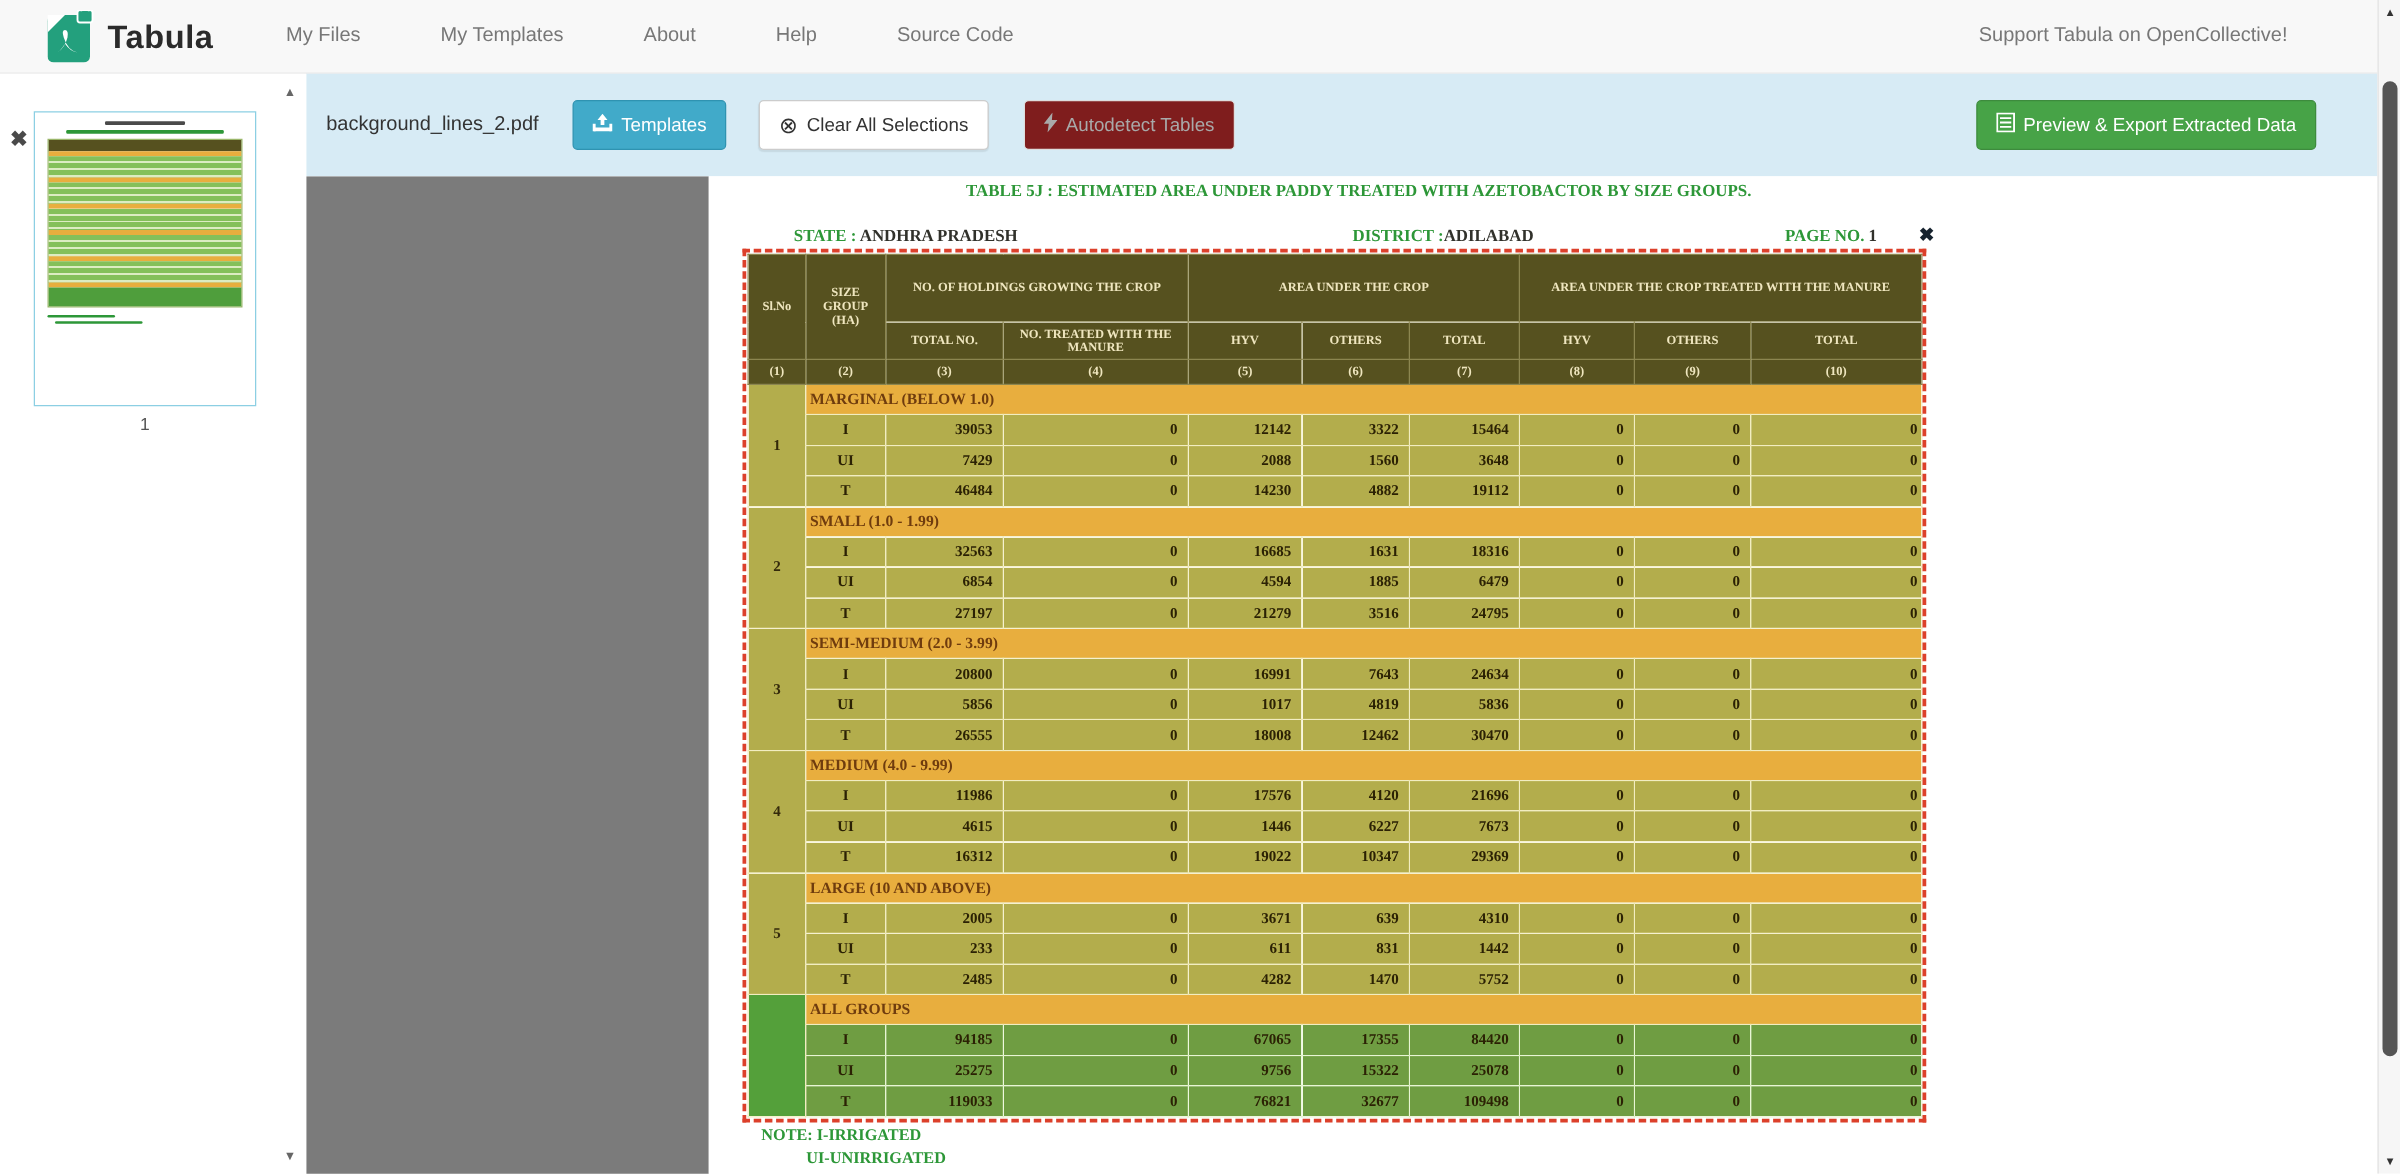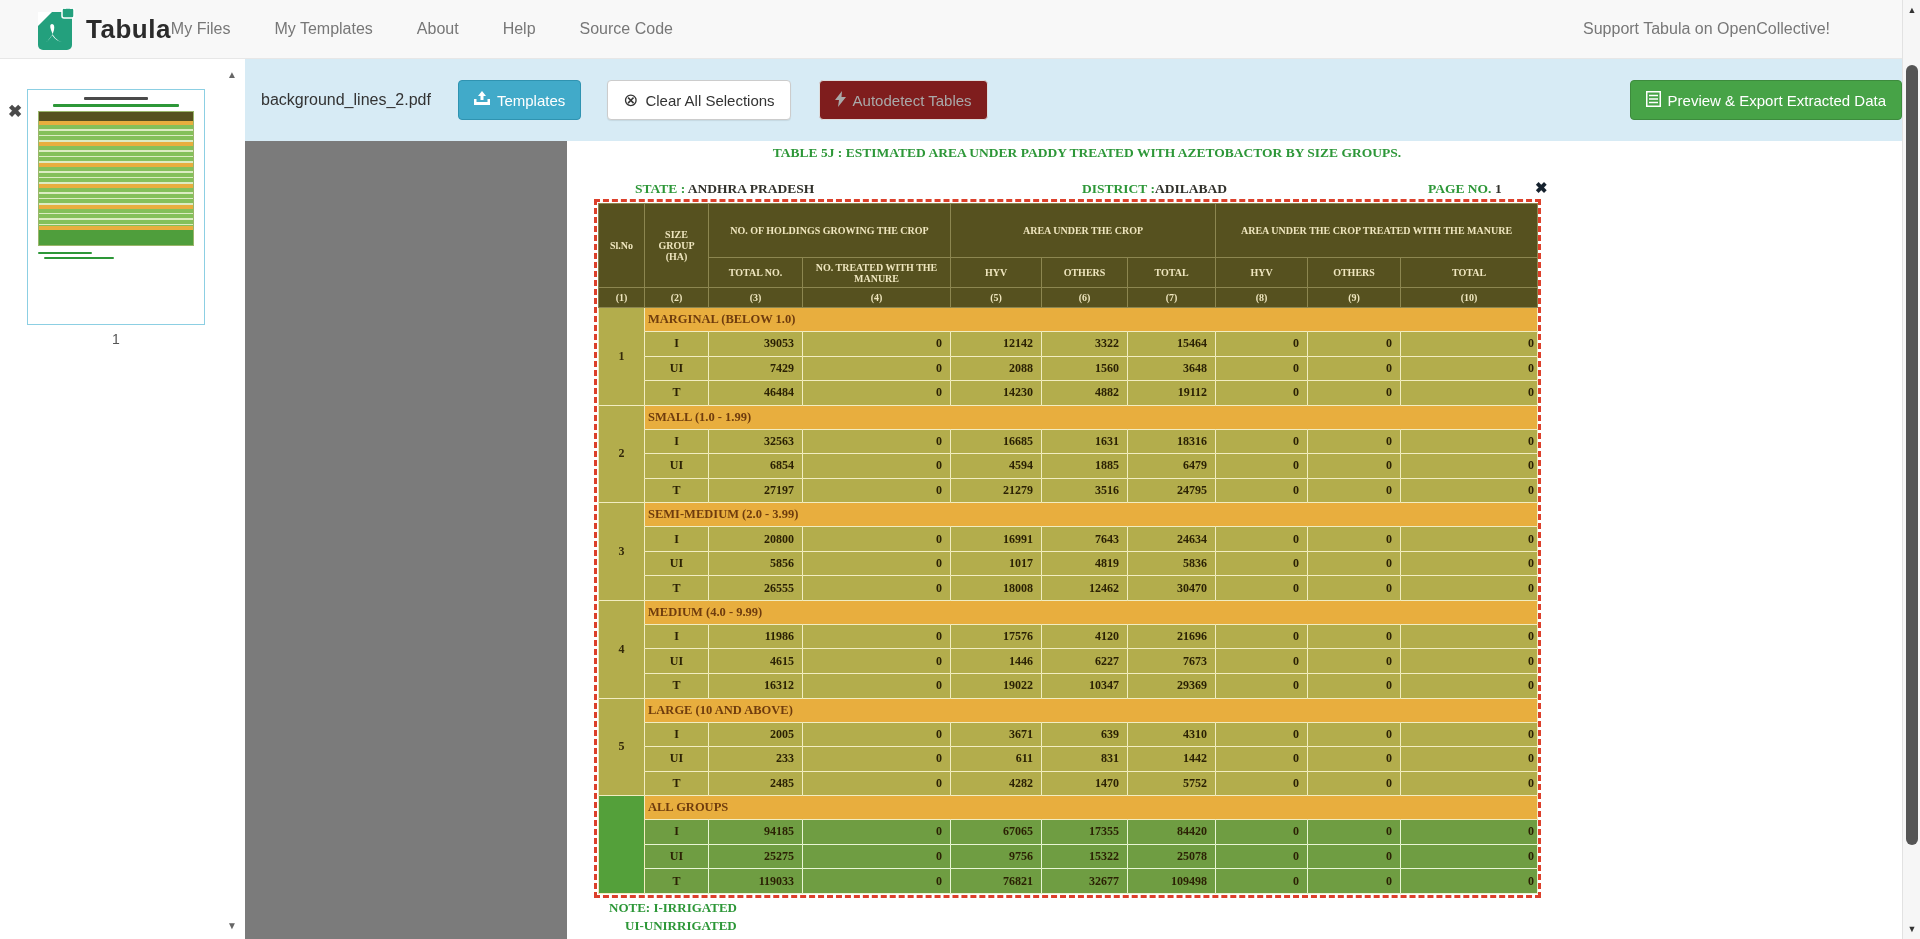--- a/index.html
+++ b/index.html
@@ -10,21 +10,21 @@
   .scrollbar { position:absolute; top:0; right:0; width:18px; height:939px; background:#f6f6f6; border-left:1px solid #e2e2e2; z-index:50; }
   .sb-arrow { width:18px; height:20px; display:flex; align-items:center; justify-content:center; font-size:9px; color:#333; }
   .sb-thumb { position:absolute; left:3px; top:65px; width:12px; height:780px; background:#555; border-radius:6px; }
   .sb-down { position:absolute; bottom:0; }
 
   
   .navbar { position:absolute; top:0; left:0; width:1902px; height:59px; background:#f8f8f8; border-bottom:1px solid #e7e7e7; display:flex; align-items:center; }
   .brand { display:flex; align-items:center; margin-left:38px; }
   .brand-name { font-size:26px; font-weight:bold; color:#2b2b2b; margin-left:10px; letter-spacing:.5px; }
   .logo { width:38px; height:42px; position:relative; display:inline-block; }
-  .nav-links { display:flex; gap:44px; }
+  .nav-links { display:flex; margin-left:58px; gap:64px; }
   .nav-link { color:#777; font-size:16px; text-decoration:none; cursor:pointer; }
   .support { margin-left:auto; margin-right:72px; color:#777; font-size:16px; cursor:pointer; }
 
   
   .main { position:absolute; top:59px; left:0; width:1902px; height:880px; display:flex; }
 
   
   .sidebar { position:relative; width:245px; background:#fff; height:880px; flex:0 0 245px; }
   .thumb-remove { position:absolute; left:8px; top:42px; font-size:17px; font-weight:bold; color:#4a4a4a; cursor:pointer; z-index:5; }
   .thumb { position:absolute; left:27px; top:30px; width:178px; height:236px; background:#fff; border:1px solid #8ccfe3; cursor:pointer; padding-top:7px; }
@@ -38,21 +38,21 @@
   .side-arrow { position:absolute; right:8px; font-size:10px; color:#666; cursor:pointer; }
 
   
   .content { flex:1; display:flex; flex-direction:column; height:928px; }
   .toolbar { height:82px; background:#d7ebf5; display:flex; align-items:center; flex:0 0 82px; }
   .filename { margin-left:16px; font-size:16px; color:#333; }
   .btn { display:inline-flex; align-items:center; gap:7px; height:40px; padding:0 15px; border-radius:4px; font-size:15px; cursor:pointer; border:1px solid transparent; }
   .btn-templates { margin-left:27px; background:#41aac9; border-color:#2f93b1; color:#fff; }
   .btn-clear { margin-left:26px; background:#fff; border-color:#ccc; color:#333; box-shadow:0 1px 1px rgba(0,0,0,.08); }
   .btn-auto { margin-left:28px; background:#7f1d1d; border-color:#ddd; color:#a9a9a9; cursor:default; }
-  .btn-export { margin-left:auto; background:#47a347; border-color:#3d8b3d; color:#fff;justify-content:space-between; }
+  .btn-export { margin-left:auto; margin-right:49px; background:#47a347; border-color:#3d8b3d; color:#fff;justify-content:space-between; }
   .icon-circle-x { font-size:18px; line-height:1; }
 
   
   .viewer { flex:1; display:flex; position:relative; overflow:hidden; }
   .gray-strip { width:322px; flex:0 0 322px; background:#7b7b7b; }
   .page { flex:1; background:#fff; position:relative; font-family:"Liberation Serif", serif; }
 
   .doc-title { position:absolute; left:100px; top:4px; width:840px; text-align:center; font-size:13.5px; font-weight:bold; color:#2d9738; }
   .doc-meta { position:absolute; left:0; top:40px; width:100%; height:18px; font-size:13.5px; font-weight:bold; }
   .meta-state { position:absolute; left:68px; }
@@ -75,21 +75,21 @@
   td.slno { background:#b3ad4c; color:#33290a; font-size:12px; font-weight:bold; text-align:center; vertical-align:middle; }
   td.slno-green { background:#54a03a; }
   td.rowlabel { background:#b3ad4c; color:#2b2104; font-size:12px; font-weight:bold; text-align:center; }
   td.num { background:#b3ad4c; color:#2b2104; font-size:12px; font-weight:bold; text-align:right; padding-right:8px; }
   td.num-last { padding-right:3px; }
   tr.green-row td.rowlabel, tr.green-row td.num { background:#6f9d42; border-color:rgba(210,235,170,.5); }
 
   .selection-box { position:absolute; left:-4px; top:-4px; width:947px; height:699px; border:3px dashed #dc402b; pointer-events:none; }
 
   .doc-note { position:absolute; left:42px; top:758px; font-size:13px; font-weight:bold; color:#2d9738; line-height:18px; }
-  .doc-note .n2 { margin-left:16px; }
+  .doc-note .n2 { margin-left:36px; }
 </style>
 </head>
 <body>
 
 <div class="app">
 
   <div class="scrollbar">
     <div class="sb-arrow">▲</div>
     <div class="sb-thumb"></div>
     <div class="sb-arrow sb-down">▼</div>

